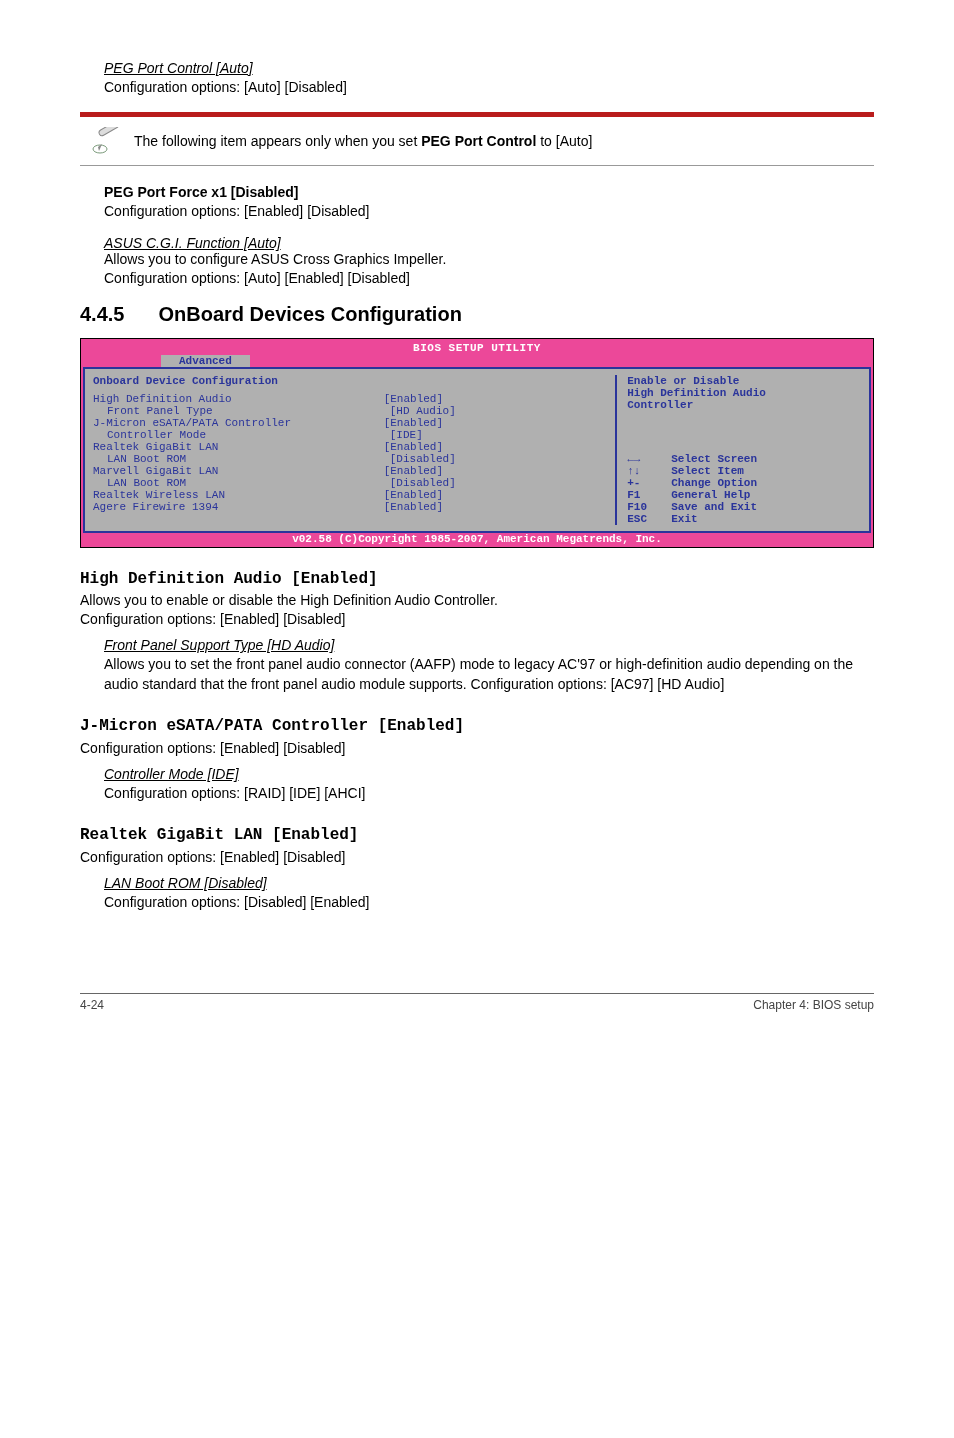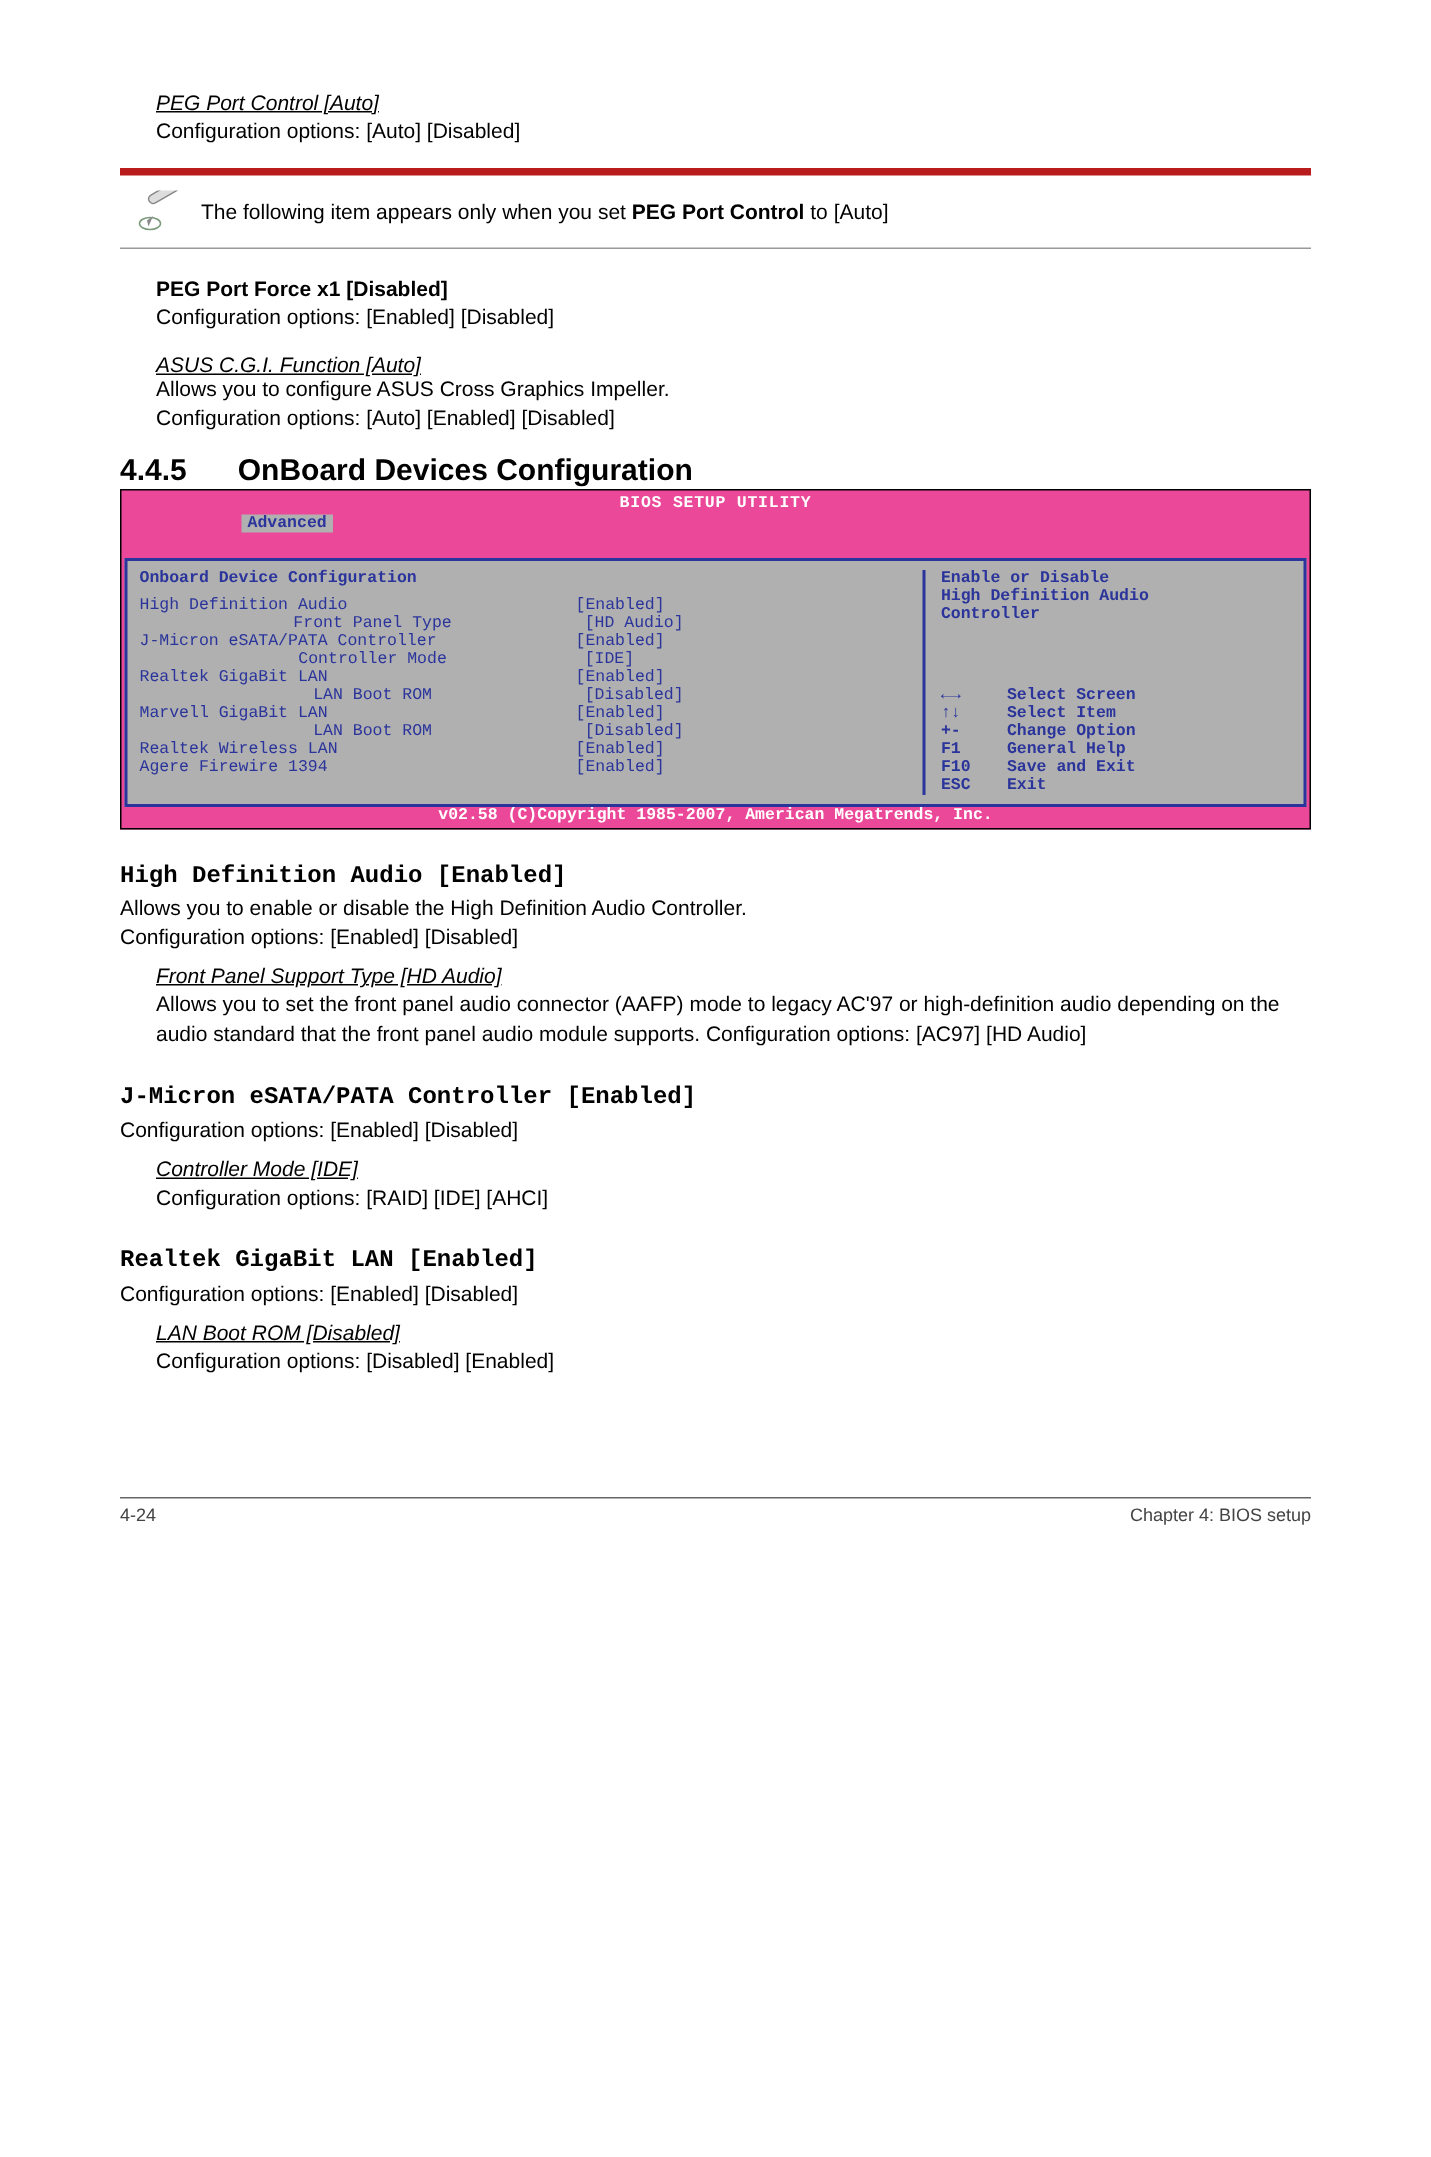--- a/index.html
+++ b/index.html
@@ -15,21 +15,21 @@
     .sub-heading-u { text-decoration: underline; font-style: italic; }
     .body-text { margin-top: 2px; margin-bottom: 8px; line-height: 1.4; }
     .note-row { display: flex; align-items: center; border-top: 5px solid #b91c1c; border-bottom: 1px solid #999; padding: 10px 0 10px 6px; margin: 6px 0 18px 0; }
     .note-icon { width: 48px; flex-shrink: 0; display: flex; align-items: center; justify-content: center; }
     .note-text { flex: 1; }
     .indented { margin-left: 24px; }
     .bold { font-weight: bold; }
     h2.main {
       font-size: 20px;
       font-weight: bold;
-      margin-bottom: 0;
+      margin-bottom: 12px;
       display: flex;
       gap: 34px;
     }
     
     .bios-box {
       background: #ec4899;
       border: 1px solid #000;
       padding: 2px;
       font-family: "Courier New", monospace;
       font-size: 11px;
@@ -40,39 +40,39 @@
       text-align: center;
       color: #fff;
       font-weight: bold;
       padding: 1px 0;
       letter-spacing: 0.5px;
     }
     .bios-tab {
       background: #b0b0b0;
       color: #2a349b;
       display: inline-block;
-      padding: 0 4px;
+      padding: 0 18px;
       margin-left: 78px;
       font-weight: bold;
-      margin-bottom: 17px;
+      margin-bottom: 0;
     }
     .bios-panel {
       background: #b0b0b0;
       color: #2a349b;
       border: 2px solid #2a349b;
       display: flex;
       padding: 6px 8px 6px 8px;
     }
     .bios-left { flex: 2.2; padding-right: 8px; }
     .bios-right { flex: 1; border-left: 2px solid #2a349b; padding-left: 10px; display:flex; flex-direction:column; justify-content: space-between; }
     .bios-left-header { color: #2a349b; font-weight: bold; margin-bottom: 6px; }
     .bios-row { display: flex; }
     .bios-label { flex: 1.3; white-space: pre; }
     .bios-value { flex: 1; }
-    .indent-bios { padding-left: 14px; text-align: center; }
+    .indent-bios { padding-left: 14px; }
     .bios-help-title { font-weight: bold; }
     .bios-nav { font-weight: bold; margin-top: 4px; }
     .bios-nav-row { display: flex; }
     .bios-nav-key { width: 44px; }
     .bios-copyright {
       text-align: center;
       color: #fff;
       font-weight: bold;
       padding: 0px 0;
     }

